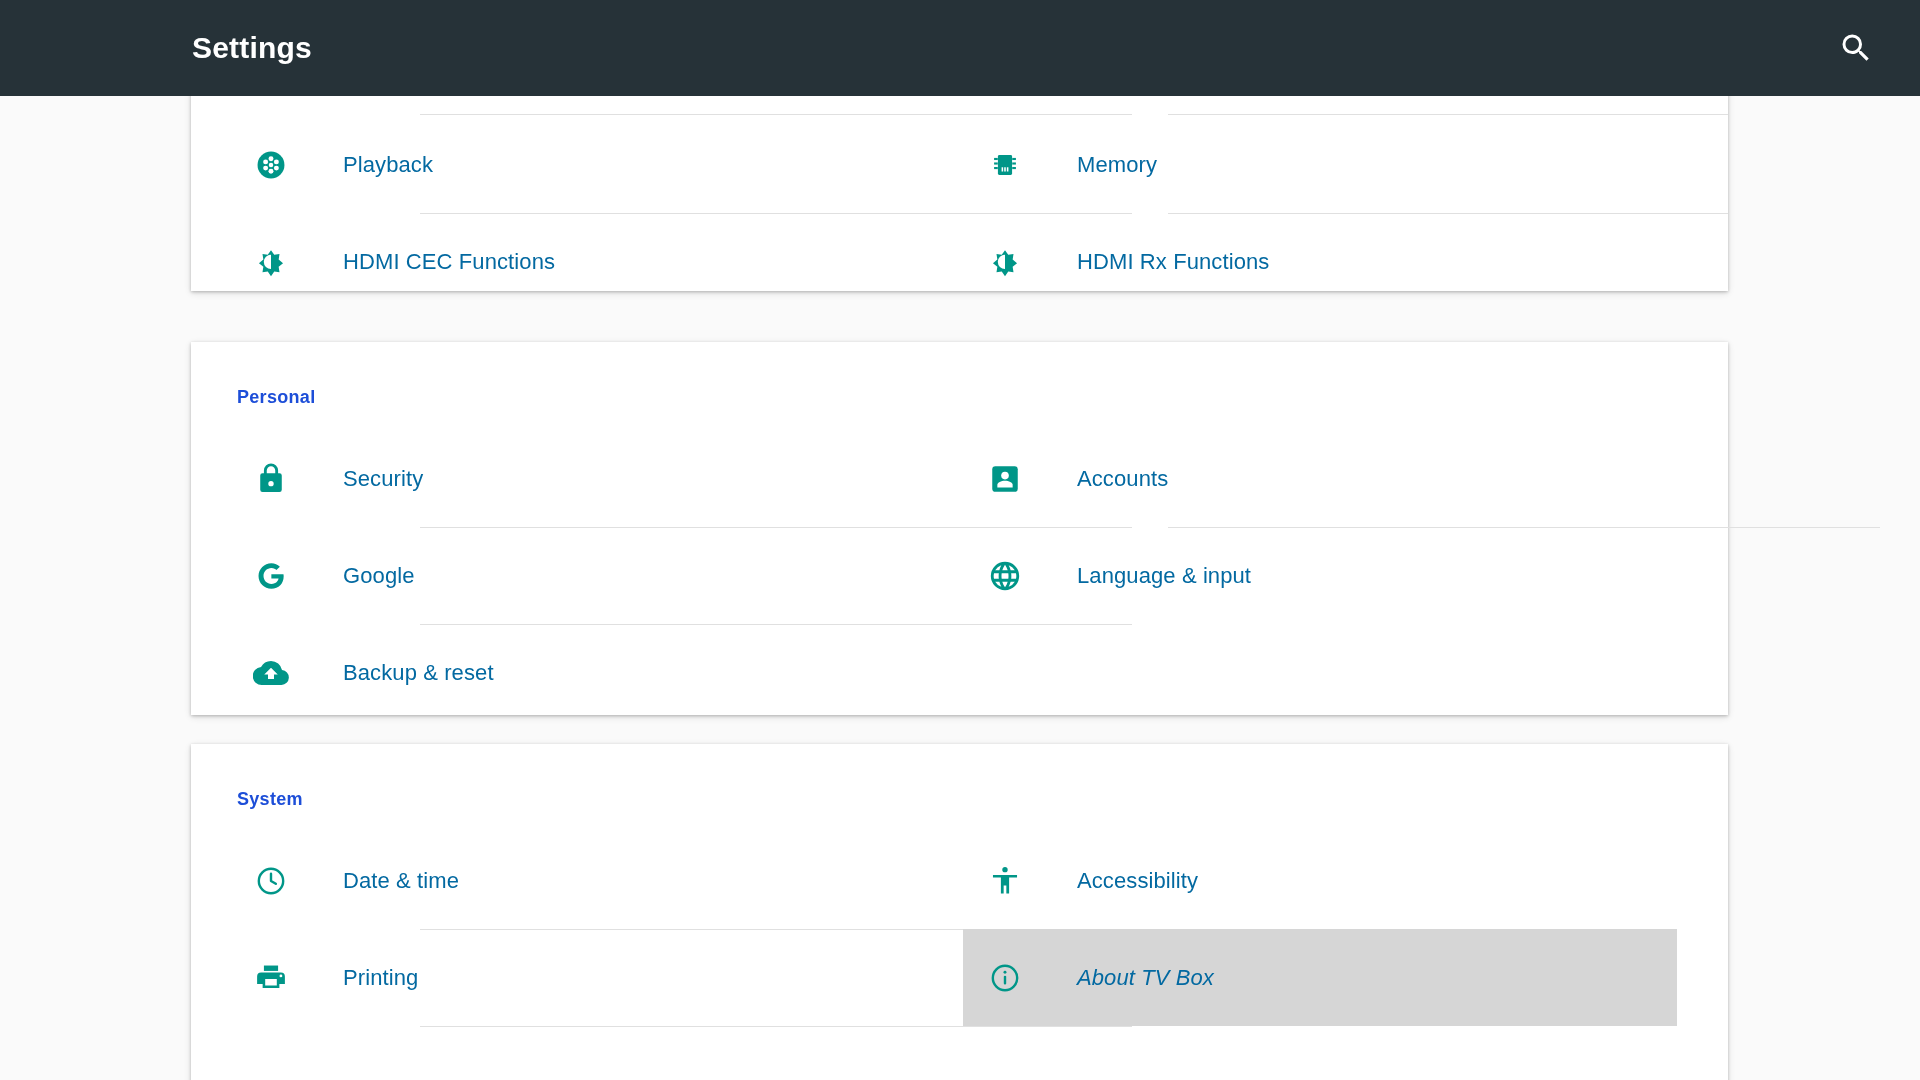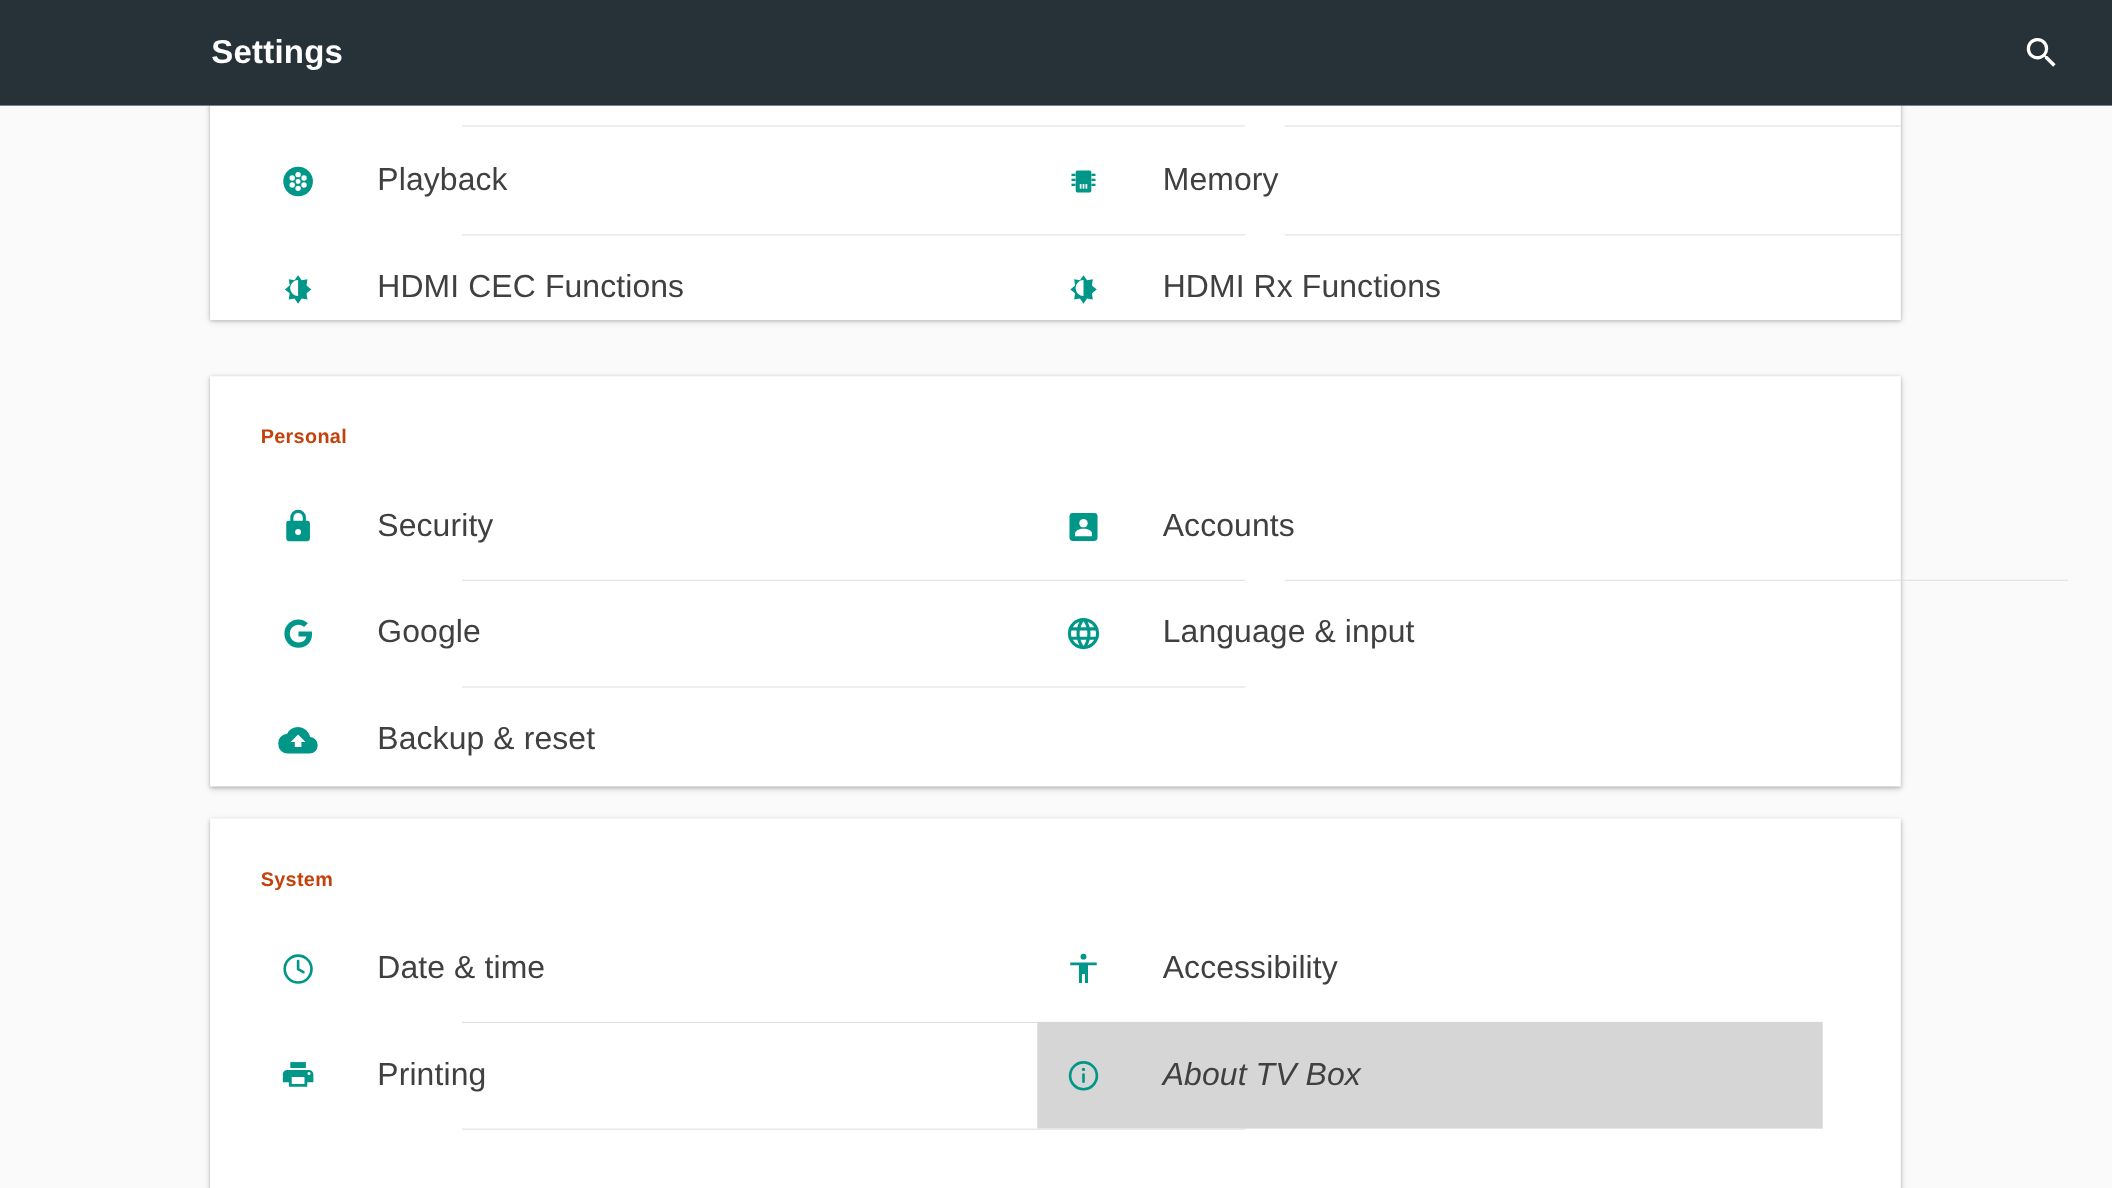--- a/index.html
+++ b/index.html
@@ -48,48 +48,48 @@
     position: absolute;
     left: 191px;
     width: 1537px;
     background: #ffffff;
     box-shadow: 0 1px 3px rgba(0,0,0,0.22), 0 2px 7px rgba(0,0,0,0.12);
   }
 
   .section-title {
     position: absolute;
     left: 46px;
-    color: #c2410c;
+    color: #1d4ed8;
     font-size: 18px;
     font-weight: bold;
     letter-spacing: 0.3px;
   }
 
   
   .row {
     position: absolute;
     height: 97px;
     display: flex;
     align-items: center;
   }
   .row.col-left  { left: 38px;  width: 714px; }
-  .row.col-right { left: 752px; width: 714px; align-items: center; }
+  .row.col-right { left: 772px; width: 714px; align-items: center; }
 
   .row.selected { background: #d6d6d6; font-style: italic; }
 
   .row-icon {
     width: 48px; height: 48px;
     margin-left: 18px;
     display: flex; align-items: center; justify-content: center;
     flex: none;
   }
   .row-label {
     margin-left: 48px;
-    font-size: 29px;
-    color: #404040;
+    font-size: 22px;
+    color: #0369a1;
     letter-spacing: 0.1px;
     white-space: nowrap;
   }
 
   .divider {
     position: absolute;
     height: 1px;
     background: #e0e0e0;
   }
   .divider.col-left  { left: 229px; width: 712px; }

